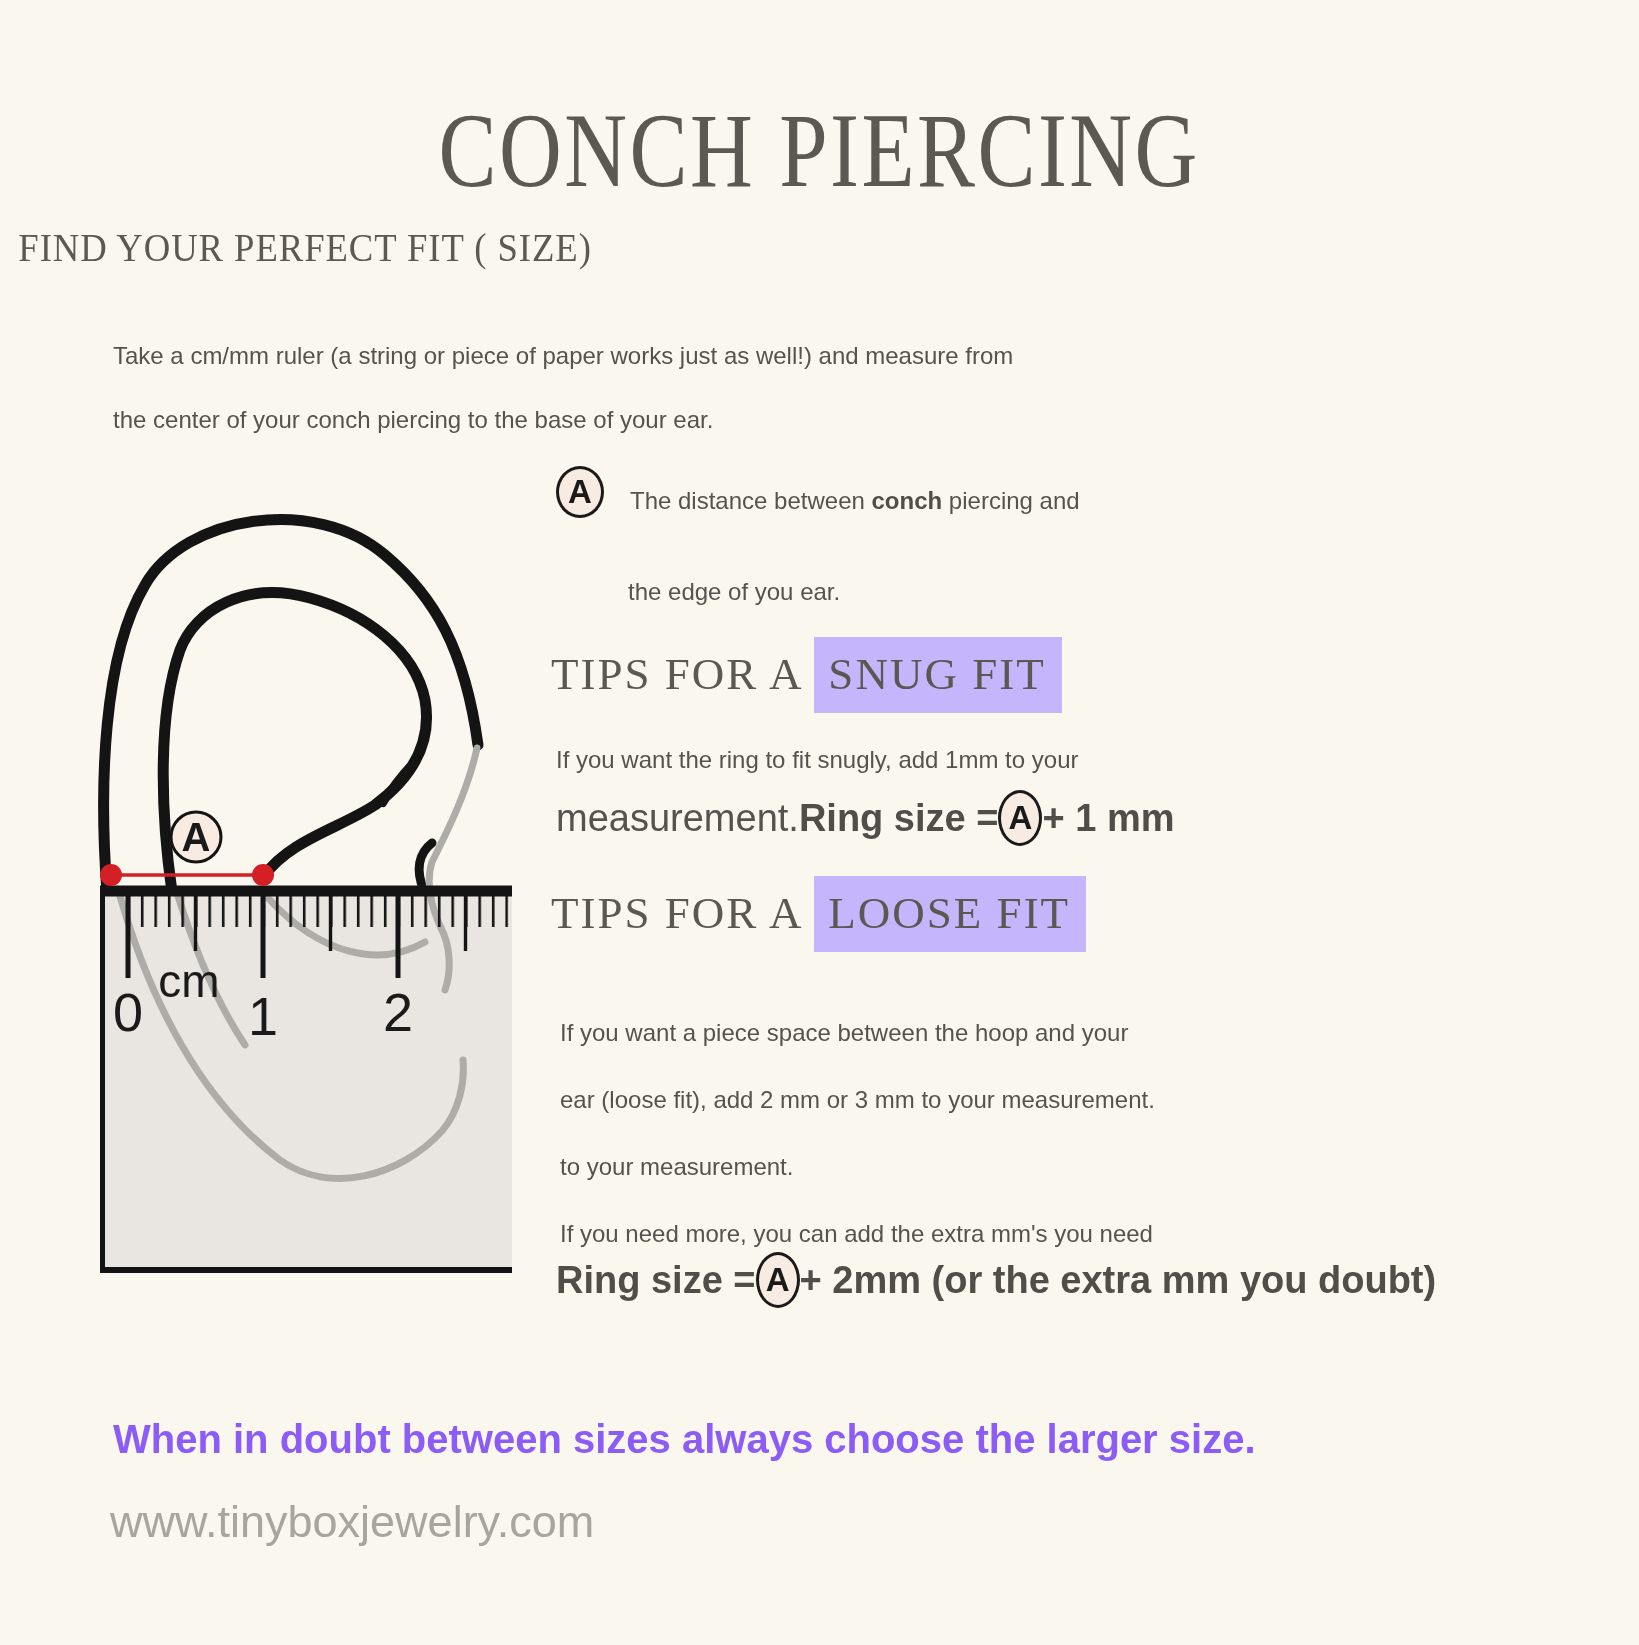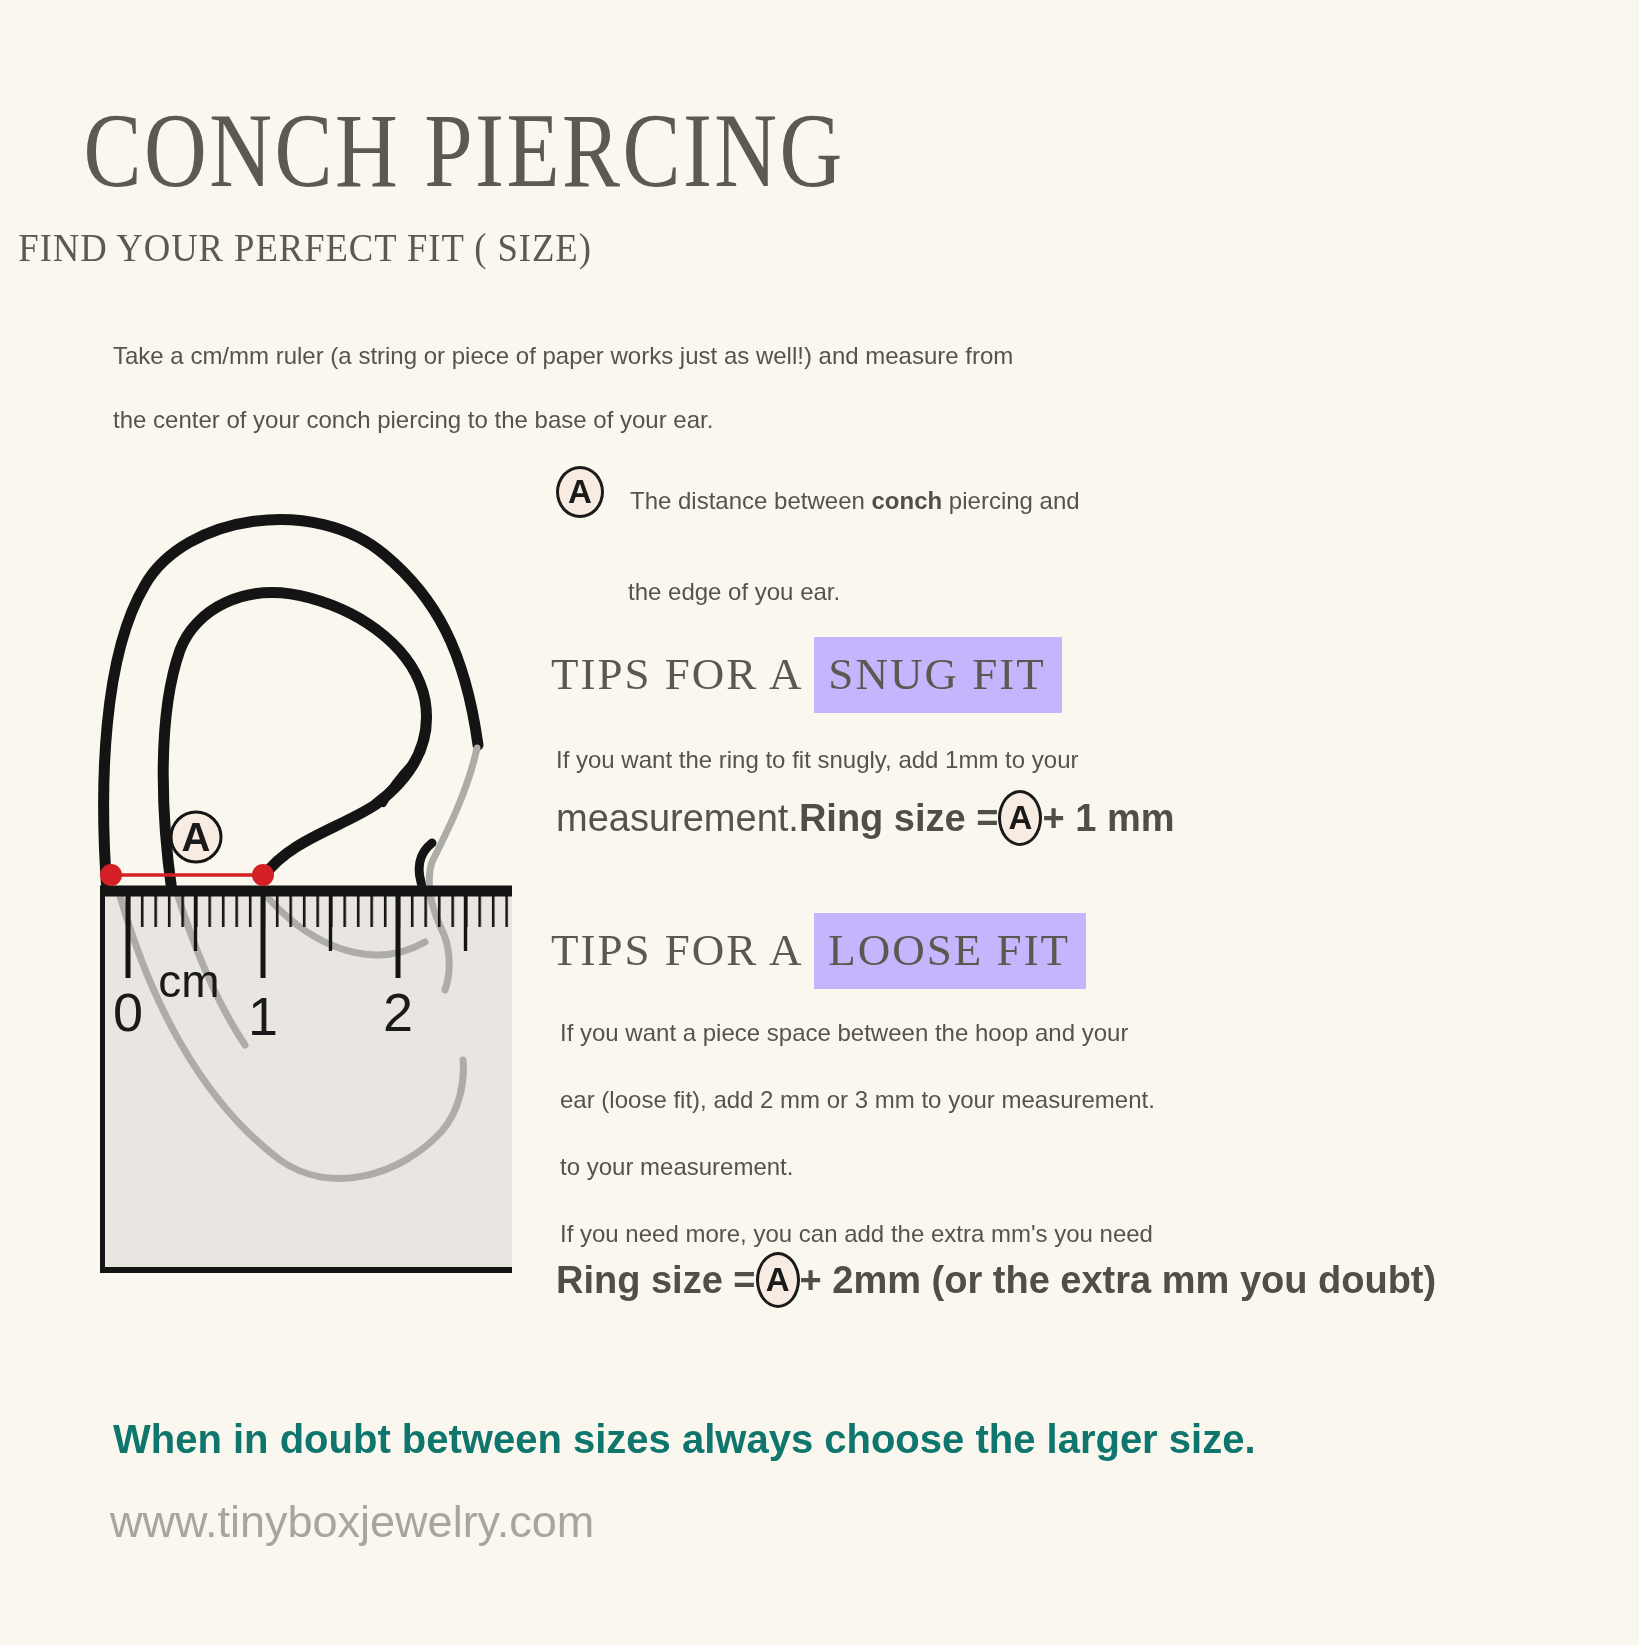--- a/index.html
+++ b/index.html
@@ -5,21 +5,21 @@
   html,body { margin:0; padding:0; background:#FAF7EE; }
   .page {
     position:relative; width:1639px; height:1645px;
     background:#FAF7EE; overflow:hidden;
     font-family:"Liberation Sans", sans-serif; color:#55534E;
   }
 
   
   .title {
     position:absolute; top:92px; left:0; width:100%; margin:0;
-    font-family:"Liberation Serif", serif;
+    text-align:center; font-family:"Liberation Serif", serif;
     font-weight:400; color:#5C5953; font-size:106px; line-height:118px;
   }
   .title-inner { display:inline-block; transform:scaleX(0.82); letter-spacing:3px; white-space:nowrap; }
   .subtitle {
     position:absolute; top:224px; left:0; width:100%;
     font-family:"Liberation Serif", serif;
     color:#5C5953; font-size:39px; line-height:48px;
   }
   .subtitle-inner { display:inline-block; transform:scaleX(0.94); letter-spacing:1px; white-space:nowrap; }
 
@@ -42,34 +42,34 @@
   .note-line2 { left:628px; top:568px; }
 
   
   .heading {
     position:absolute; margin:0; font-family:"Liberation Serif", serif;
     font-weight:400; font-size:45px; line-height:56px; letter-spacing:2px;
     color:#5B5852; white-space:nowrap;
   }
   .hl { background:#c4b5fd; padding:12px 16px 14px 14px; }
   .snug-heading  { left:551px; top:646px; }
-  .loose-heading { left:551px; top:922px; }
+  .loose-heading { left:551px; top:885px; }
 
   .snug1 { left:556px; top:736px; }
   .formula-row { position:absolute; display:flex; align-items:center; font-size:38px; color:#55534E; white-space:nowrap; }
   .snug2  { left:556px; top:788px; height:60px; }
   .loose-f{ left:556px; top:1250px; height:60px; }
 
   .loose-lines { left:560px; top:999px; }
   .loose-lines div { line-height:67px; }
 
   
   .footer-note {
     position:absolute; left:113px; top:1417px; font-size:40px; font-weight:700;
-    color:#0f766e; white-space:nowrap;text-align:center;
+    color:#8b5cf6; white-space:nowrap;text-align:center;
   }
   .website { position:absolute; left:110px; top:1496px; font-size:45px; color:#A8A59D; }
 
   
   .diagram { position:absolute; left:85px; top:485px; width:440px; height:810px; }
   .ink  { stroke:#141414; fill:none; stroke-linecap:round; }
   .gray { stroke:#ADACA8; fill:none; stroke-linecap:round; }
   .rl   { font-family:"Liberation Sans", sans-serif; fill:#1A1A1A; }
 </style>
 </head>

